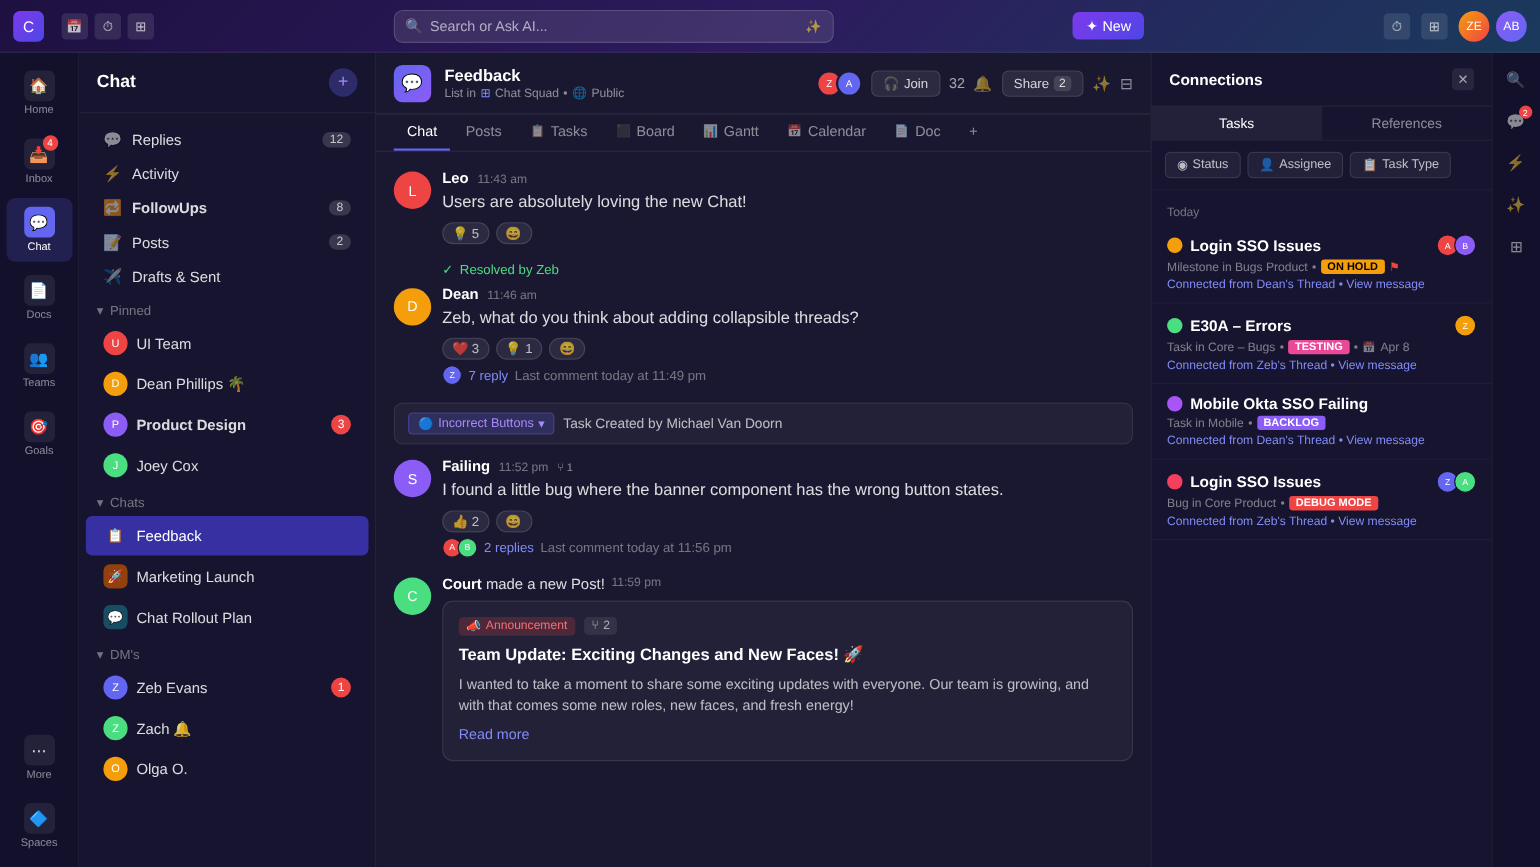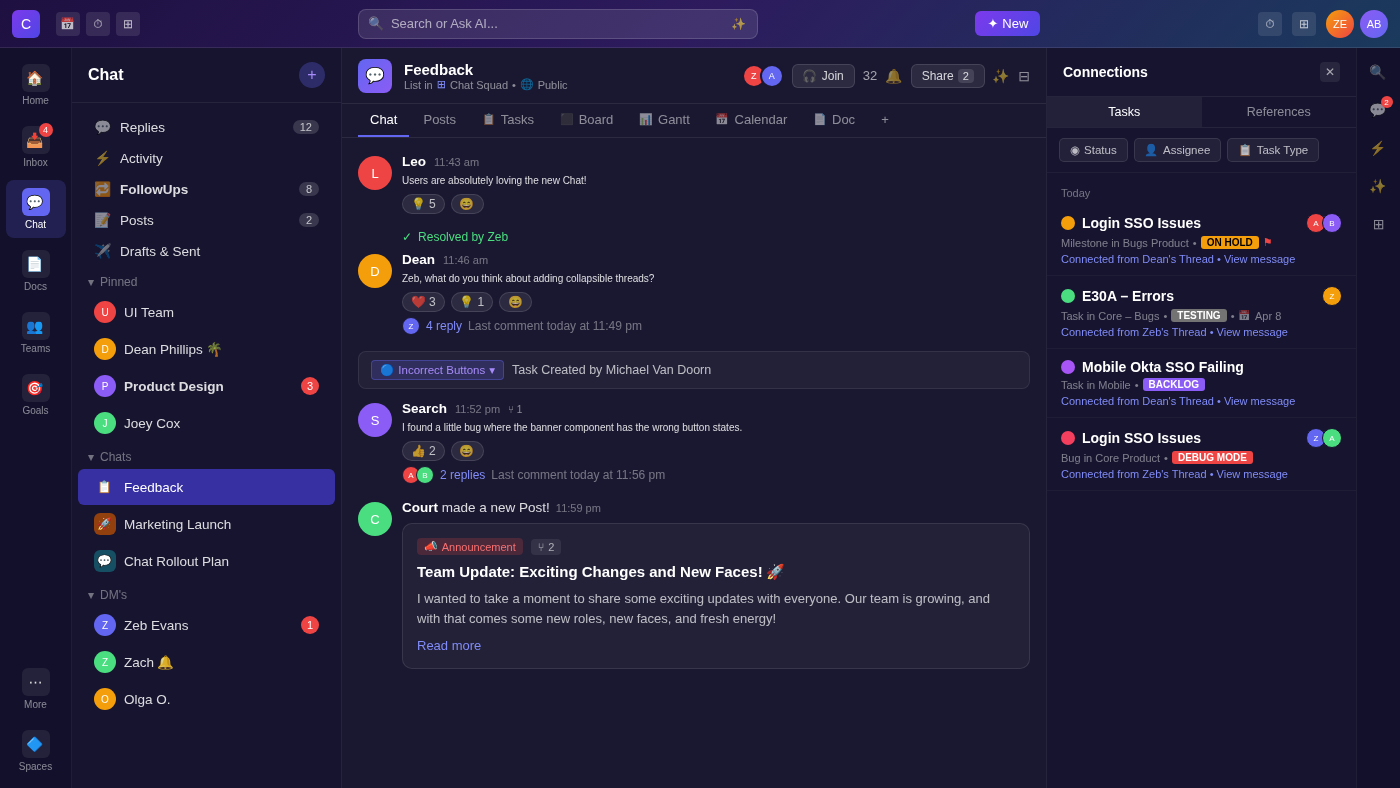--- a/index.html
+++ b/index.html
@@ -326,21 +326,21 @@
       flex-shrink: 0;
       display: flex; align-items: center; justify-content: center;
       font-size: 13px;
       color: white;
       margin-top: 2px;
     }
     .msg-content { flex: 1; }
     .msg-header { display: flex; align-items: baseline; gap: 8px; margin-bottom: 4px; }
     .msg-author { font-size: 13.5px; font-weight: 600; color: white; }
     .msg-time { font-size: 11px; color: rgba(255,255,255,0.4); }
-    .msg-text { font-size: 10px; color: rgba(255,255,255,0.85); line-height: 1.5; }
+    .msg-text { font-size: 15px; color: rgba(255,255,255,0.85); line-height: 1.5; }
     .msg-reactions {
       display: flex;
       gap: 6px;
       margin-top: 6px;
     }
     .reaction {
       background: rgba(255,255,255,0.08);
       border: 1px solid rgba(255,255,255,0.12);
       border-radius: 12px;
       padding: 2px 8px;
@@ -562,21 +562,21 @@
       margin-bottom: 4px;
       display: flex; align-items: center; gap: 4px;
     }
     .conn-badge {
       border-radius: 3px;
       padding: 1px 6px;
       font-size: 10px;
       font-weight: 600;
     }
     .badge-on-hold { background: #f59e0b; color: #000; }
-    .badge-testing { background: #737373; color: #fff; }
+    .badge-testing { background: #ec4899; color: #fff; }
     .badge-backlog { background: #8b5cf6; color: #fff; }
     .badge-debug { background: #ef4444; color: #fff; }
     .conn-flag { color: #ef4444; font-size: 11px; }
     .conn-view-msg {
       font-size: 11px;
       color: #818cf8;
       cursor: pointer;
       margin-top: 3px;
     }
     .conn-item-avatars { display: flex; margin-left: auto; }
@@ -896,40 +896,40 @@
           <div class="msg-text">Zeb, what do you think about adding collapsible threads?</div>
           <div class="msg-reactions">
             <div class="reaction">❤️ <span>3</span></div>
             <div class="reaction">💡 <span>1</span></div>
             <div class="reaction">😄</div>
           </div>
           <div class="msg-thread">
             <div class="thread-avatars">
               <div class="thread-avatar" style="background:#6366f1;">Z</div>
             </div>
-            <span>4 reply</span>
+            <span>7 reply</span>
             <span style="color:rgba(255,255,255,0.4);">Last comment today at 11:49 pm</span>
           </div>
         </div>
       </div>
 
       <div class="task-created-banner">
         <div class="task-tag">
           <span>🔵</span>
           <span>Incorrect Buttons</span>
           <span>▾</span>
         </div>
         <span>Task Created by Michael Van Doorn</span>
       </div>
 
       <div class="message-group">
         <div class="msg-avatar" style="background:#8b5cf6;">S</div>
         <div class="msg-content">
           <div class="msg-header">
-            <span class="msg-author">Search</span>
+            <span class="msg-author">Failing</span>
             <span class="msg-time">11:52 pm</span>
             <span class="fork-icon">⑂ 1</span>
           </div>
           <div class="msg-text">I found a little bug where the banner component has the wrong button states.</div>
           <div class="msg-reactions">
             <div class="reaction">👍 <span>2</span></div>
             <div class="reaction">😄</div>
           </div>
           <div class="msg-thread">
             <div class="thread-avatars">

